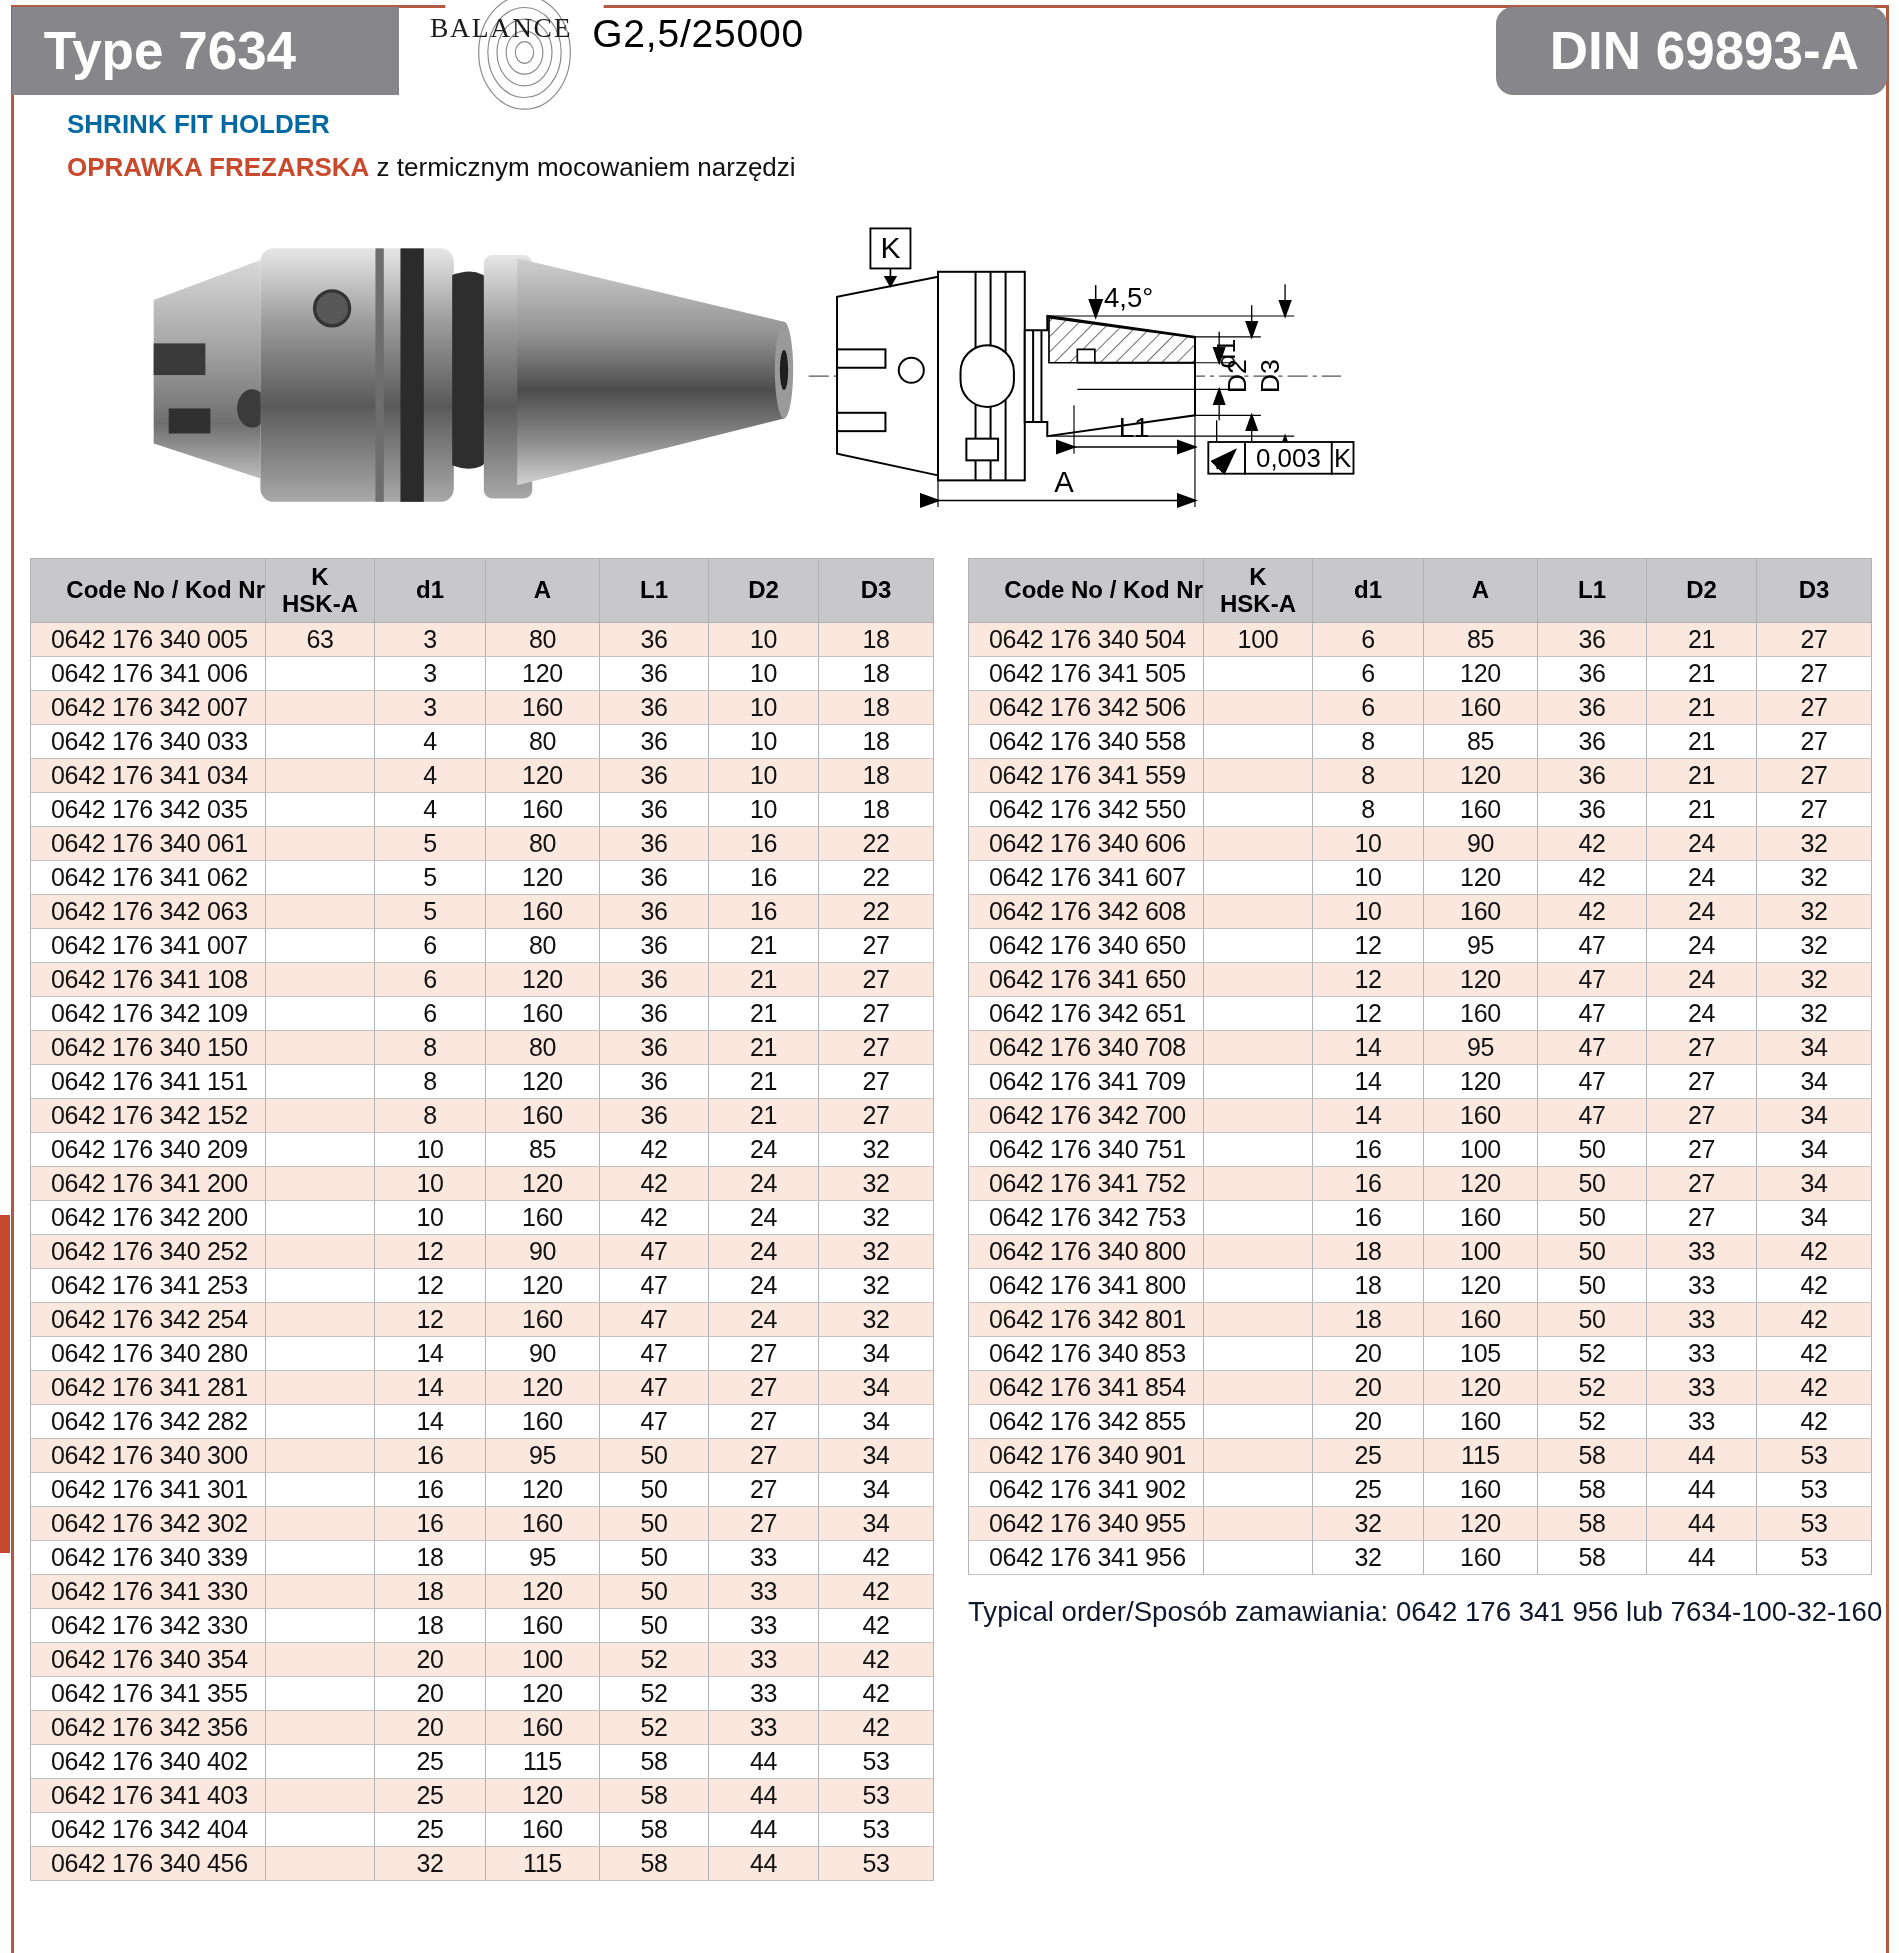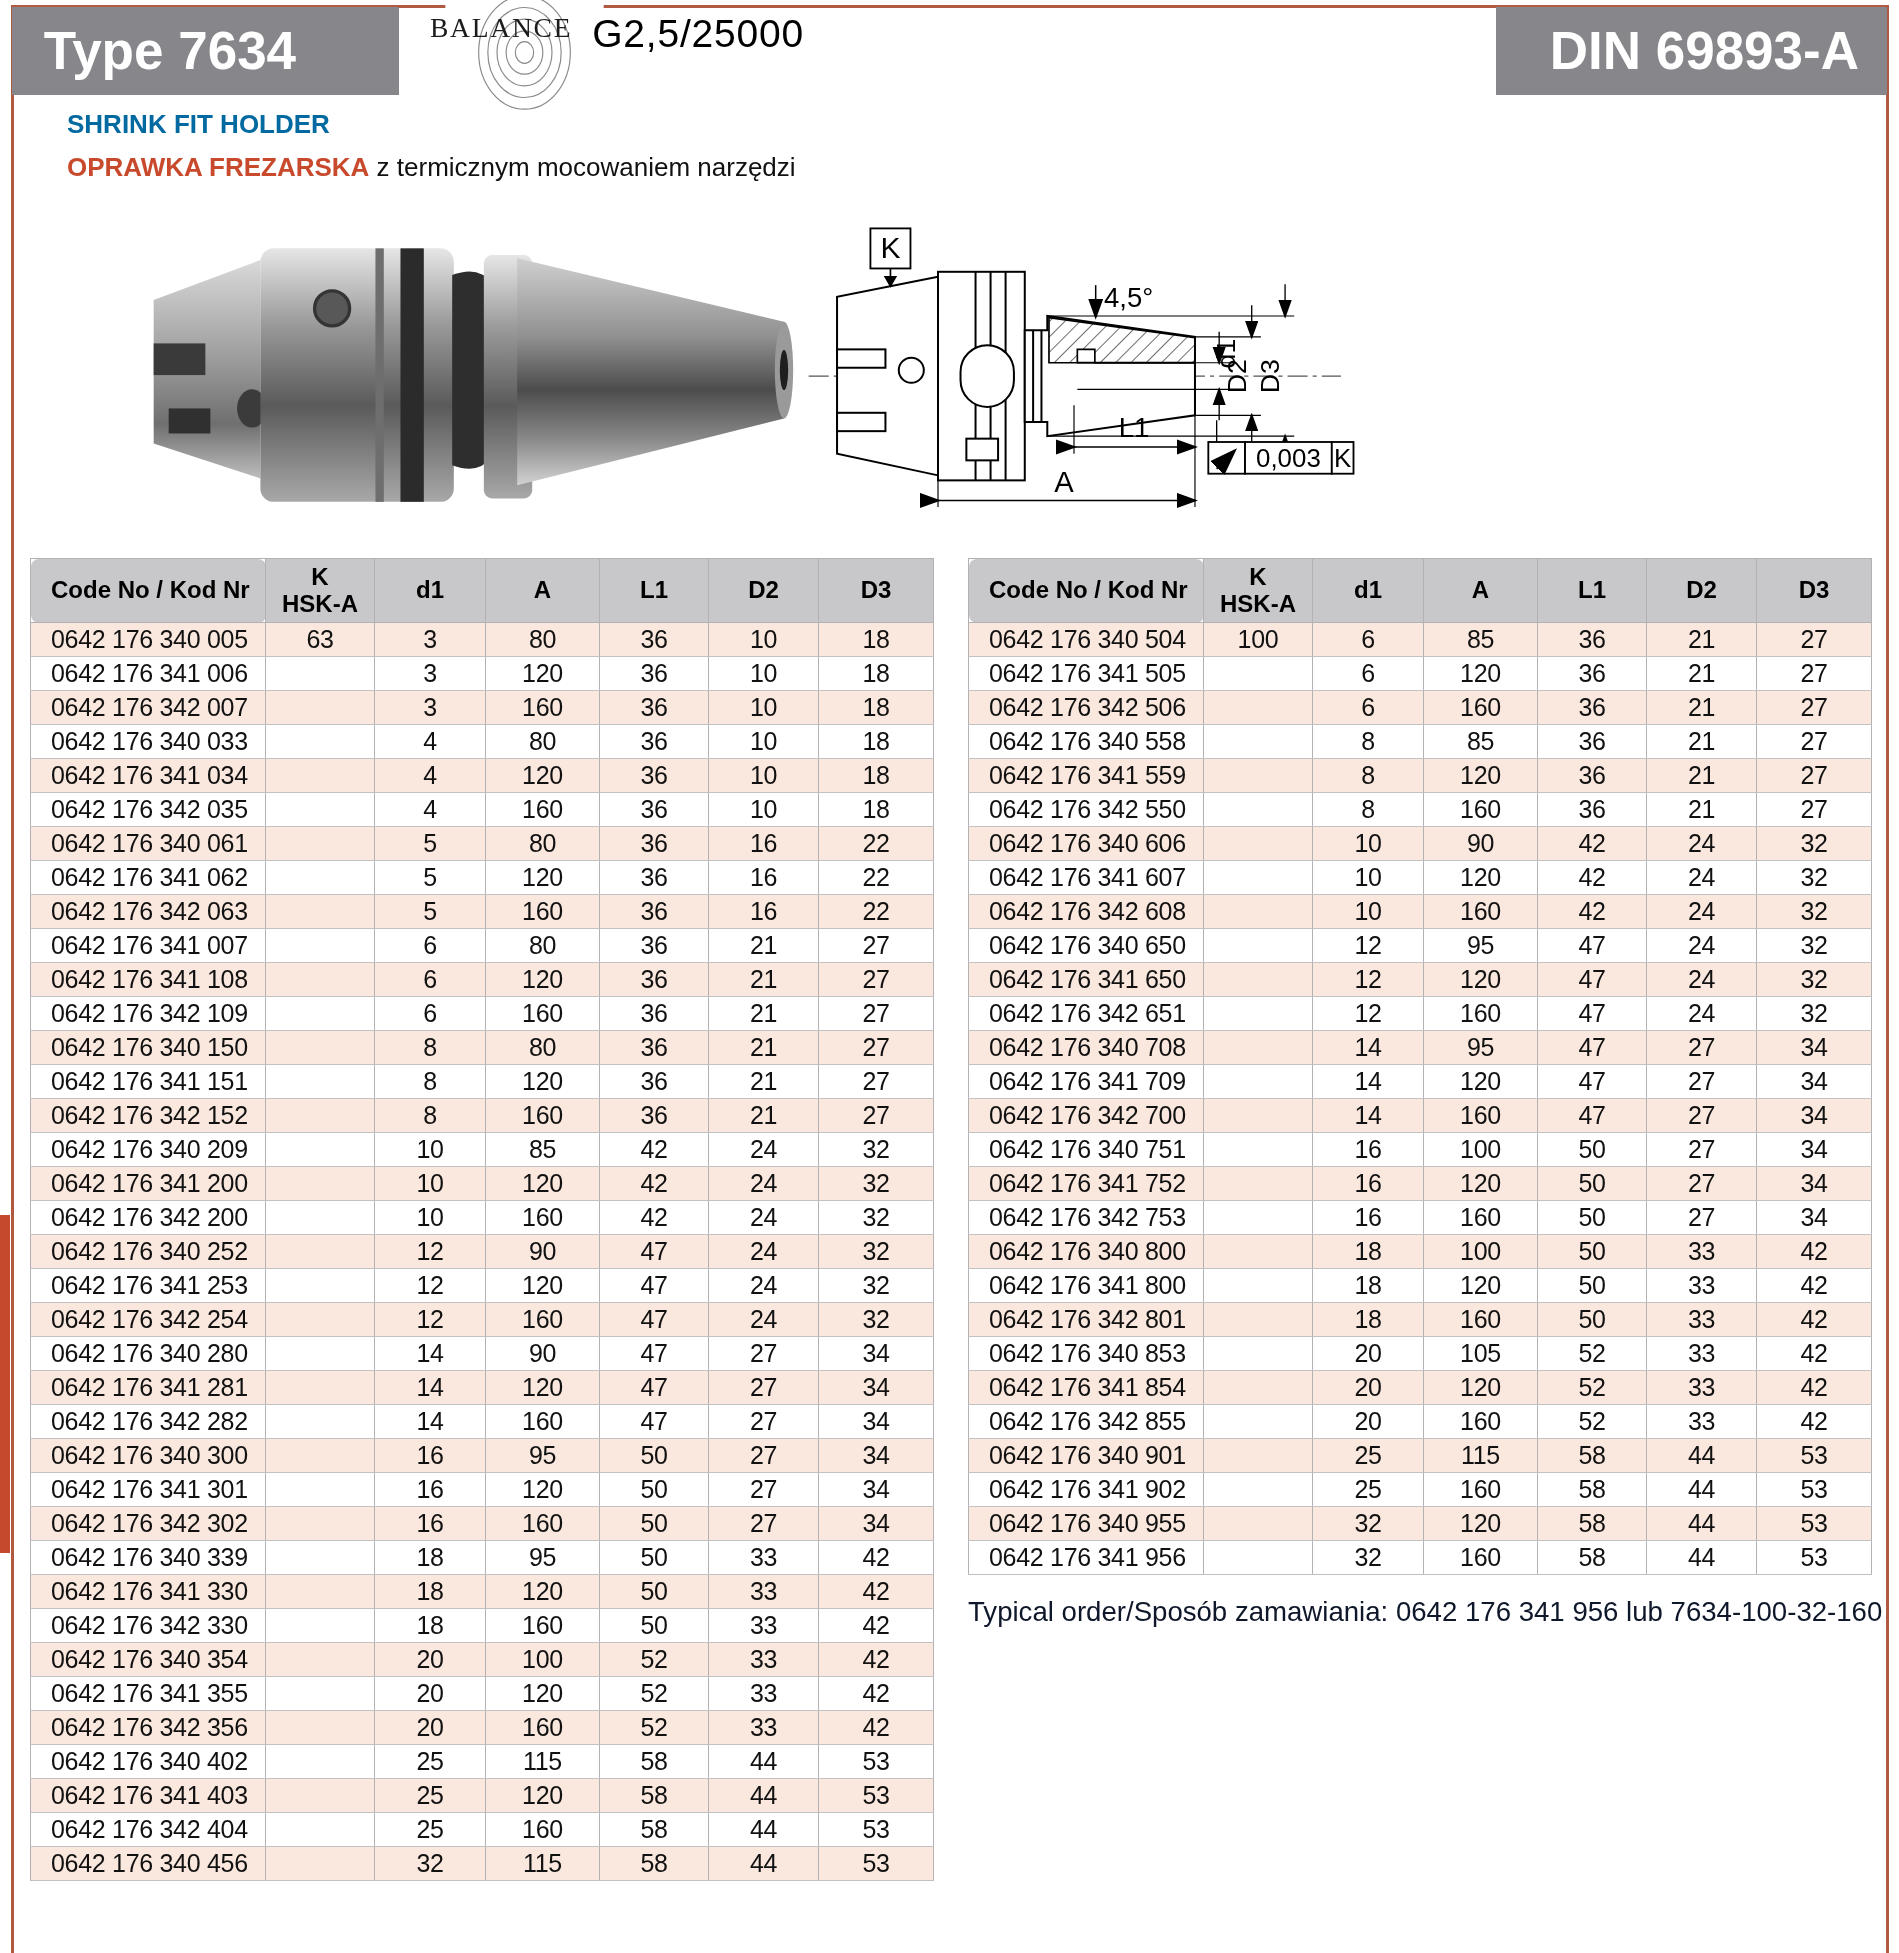--- a/index.html
+++ b/index.html
@@ -10,21 +10,21 @@
   .frame-left{position:absolute;left:11px;top:5px;width:2.5px;height:1949px;background:#b05a42;}
   .frame-right{position:absolute;left:1886px;top:5px;width:2.5px;height:1949px;background:#b05a42;}
   .side-tab{position:absolute;left:0;top:1215px;width:10px;height:338px;background:#c4492d;}
 
   
   .type-box{position:absolute;left:11.7px;top:6.7px;width:387px;height:88px;background:#87878b;
             color:#ffffff;font-weight:bold;font-size:53px;line-height:88px;padding-left:32px;
             box-sizing:border-box;}
   .din-box{position:absolute;left:1496px;top:6.7px;width:391px;height:88px;background:#87878b;
            color:#ffffff;font-weight:bold;font-size:53px;line-height:88px;text-align:right;
-           padding-right:28px;box-sizing:border-box;}
+           padding-right:28px;box-sizing:border-box;border-radius:17px;}
   .balance{position:absolute;left:430px;top:11.7px;height:80px;display:flex;align-items:flex-start;}
   .balance-circles{position:absolute;left:15px;top:-22px;z-index:0;}
   .balance-word{position:relative;z-index:1;font-family:"Liberation Serif",serif;
                 font-size:27.6px;letter-spacing:1.7px;color:#1c1c1c;}
   .balance-grade{position:relative;z-index:1;font-size:39px;color:#000;margin-left:20px;
                  letter-spacing:0.8px;}
 
   
   .title1{position:absolute;left:67px;top:109px;font-size:26px;font-weight:bold;color:#0369a1;}
   .title2{position:absolute;left:67px;top:152px;font-size:26px;color:#111;}
@@ -33,21 +33,21 @@
   
   .photo{position:absolute;left:125px;top:210px;}
   .tech{position:absolute;left:797px;top:205px;}
 
   
   .tbl{position:absolute;border-collapse:collapse;table-layout:fixed;background:#fff;}
   .tbl-left{left:30px;top:558px;}
   .tbl-right{left:968px;top:558px;}
   .tbl th{background:#c8c8ca;color:#000;font-weight:bold;font-size:24px;height:63px;
           border:1.7px solid #b2b2b4;padding:0;text-align:center;line-height:1.12;vertical-align:middle;}
-  .tbl th.code-col{text-align:left;padding-left:20px;border-radius:8px;}
+  .tbl th.code-col{text-align:right;padding-left:20px;}
   .tbl td{font-size:25px;color:#111;height:33px;border:1.7px solid #c2c2c4;border-left:1.7px solid #b2b2b4;
           border-right:1.7px solid #b2b2b4;padding:0;text-align:center;letter-spacing:-0.3px;
           vertical-align:middle;}
   .tbl td.code-col{text-align:left;padding-left:20px;}
   .tbl tr.pink td{background:#fae7dd;}
 
   .typical{position:absolute;left:968px;top:1596px;font-size:27.6px;color:#0f172a;}
 </style>
 </head>
 <body>

